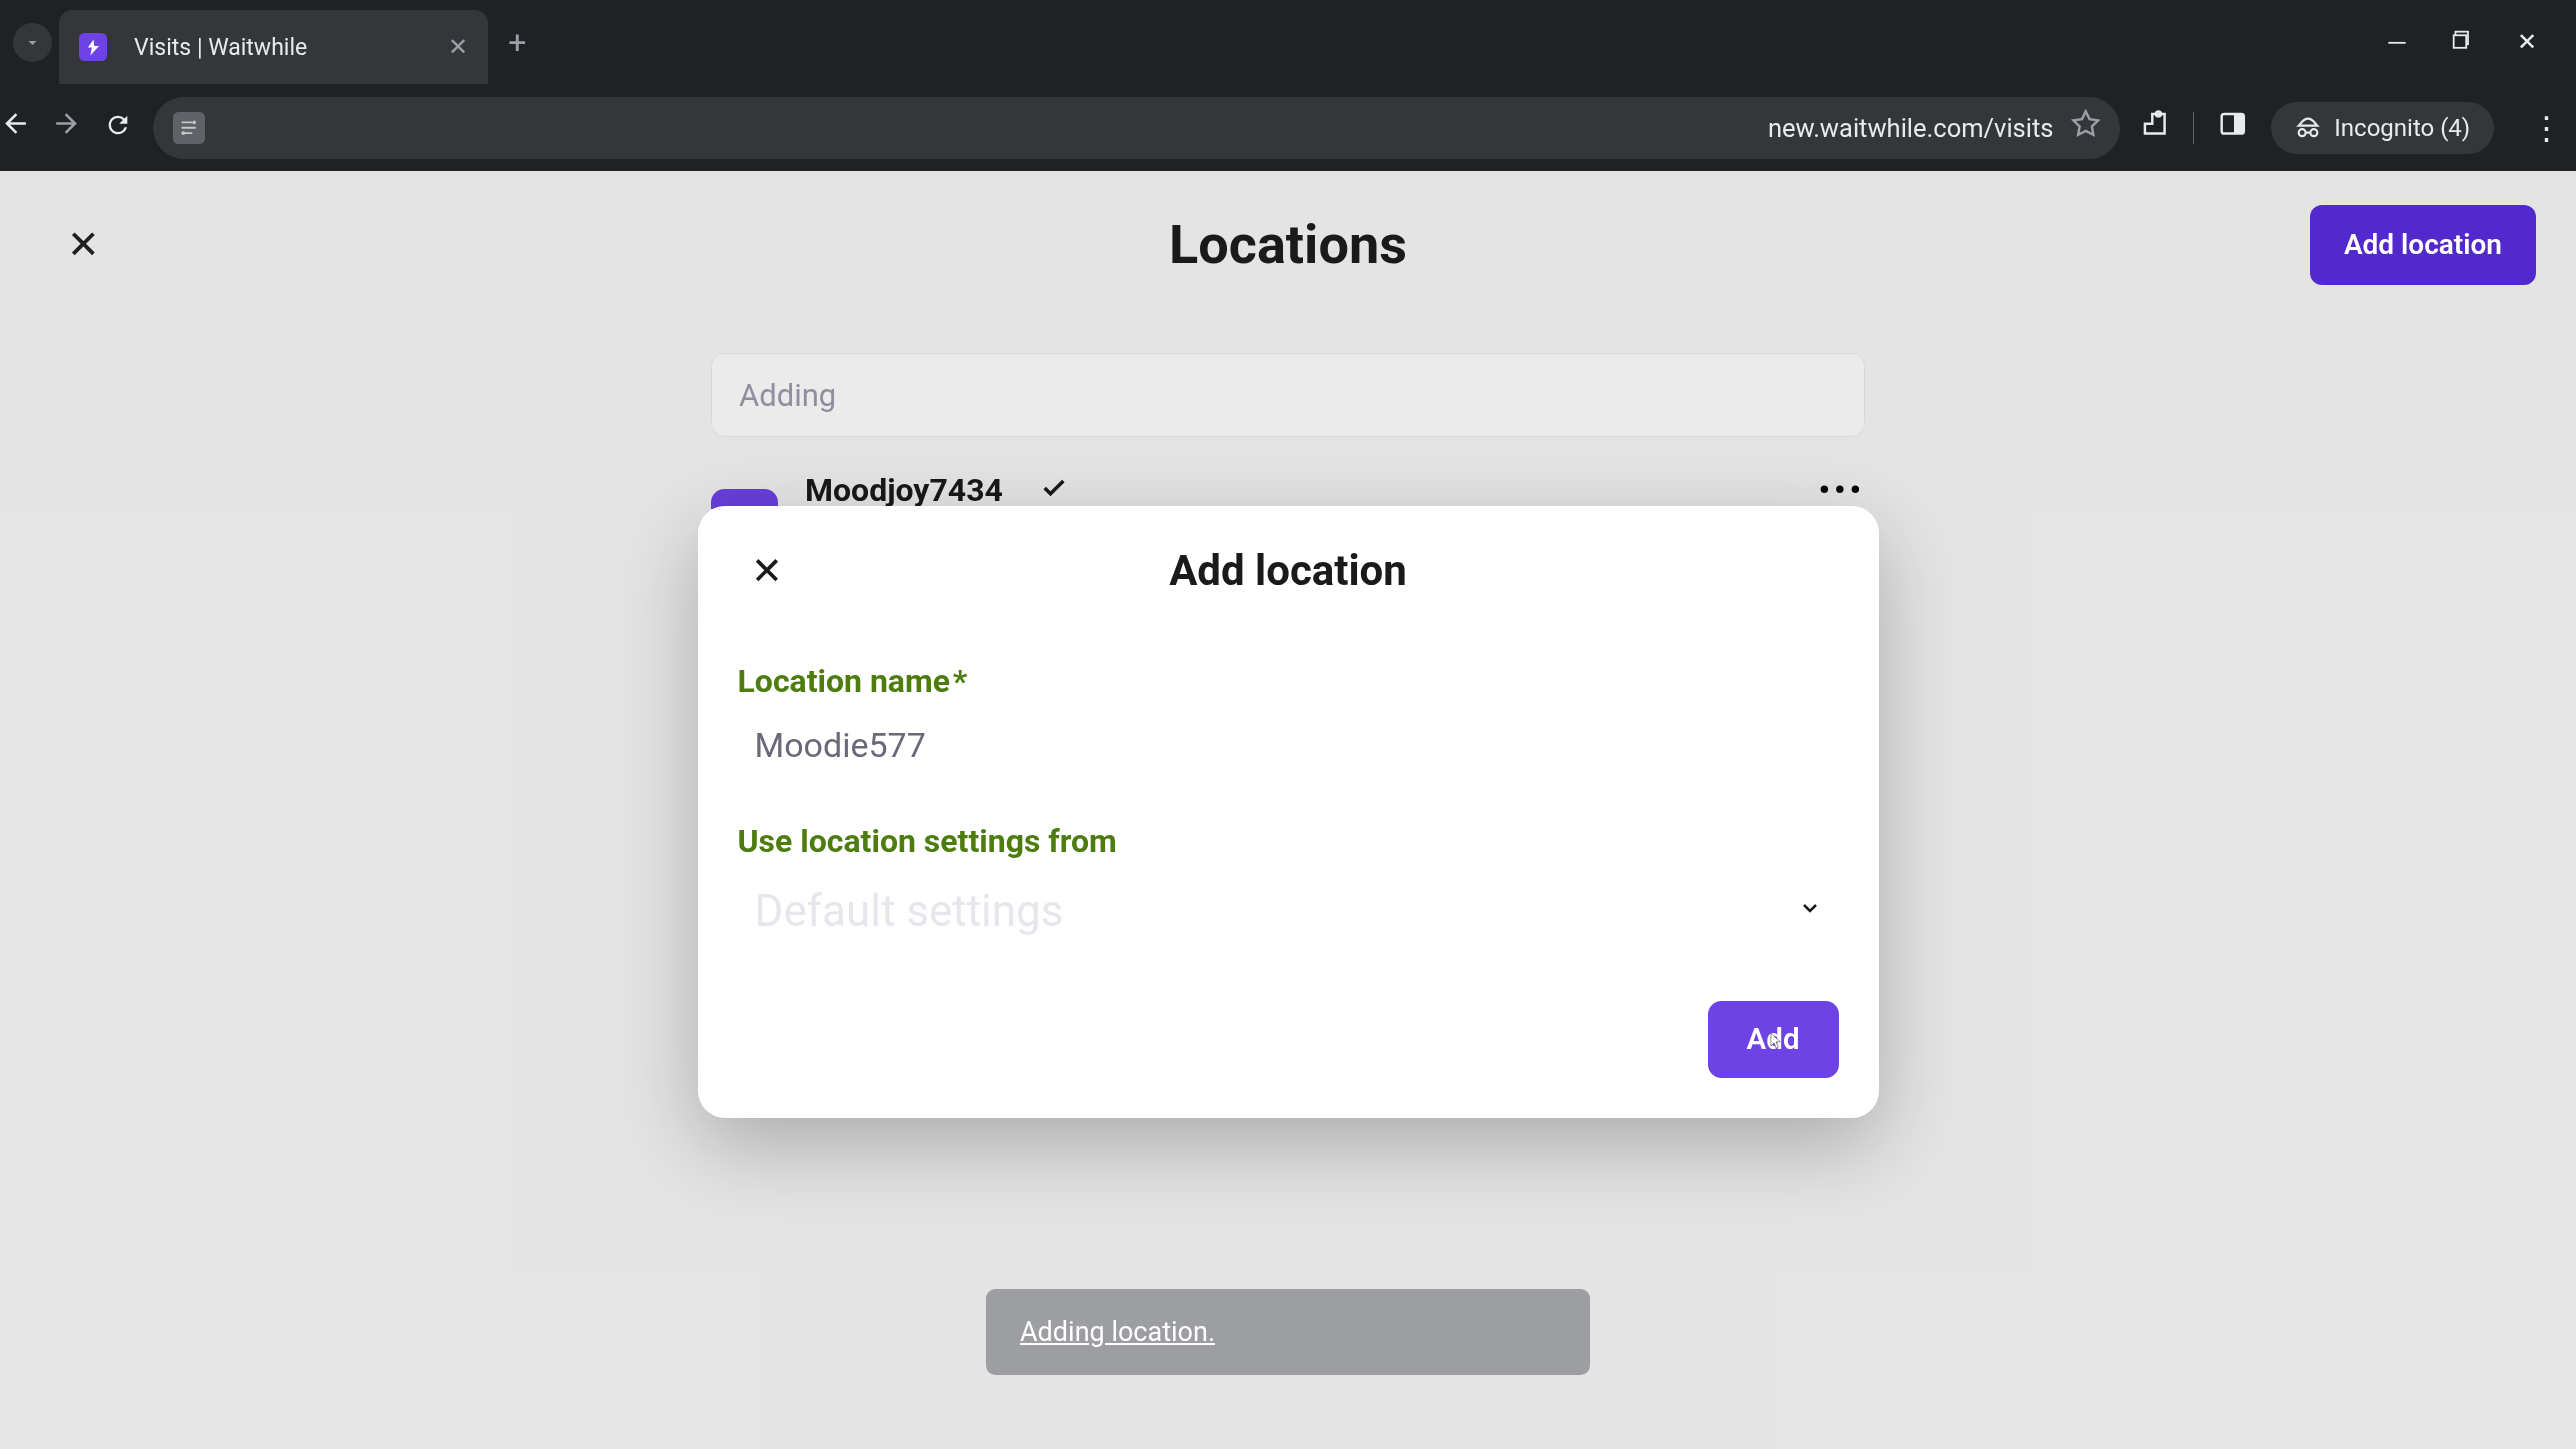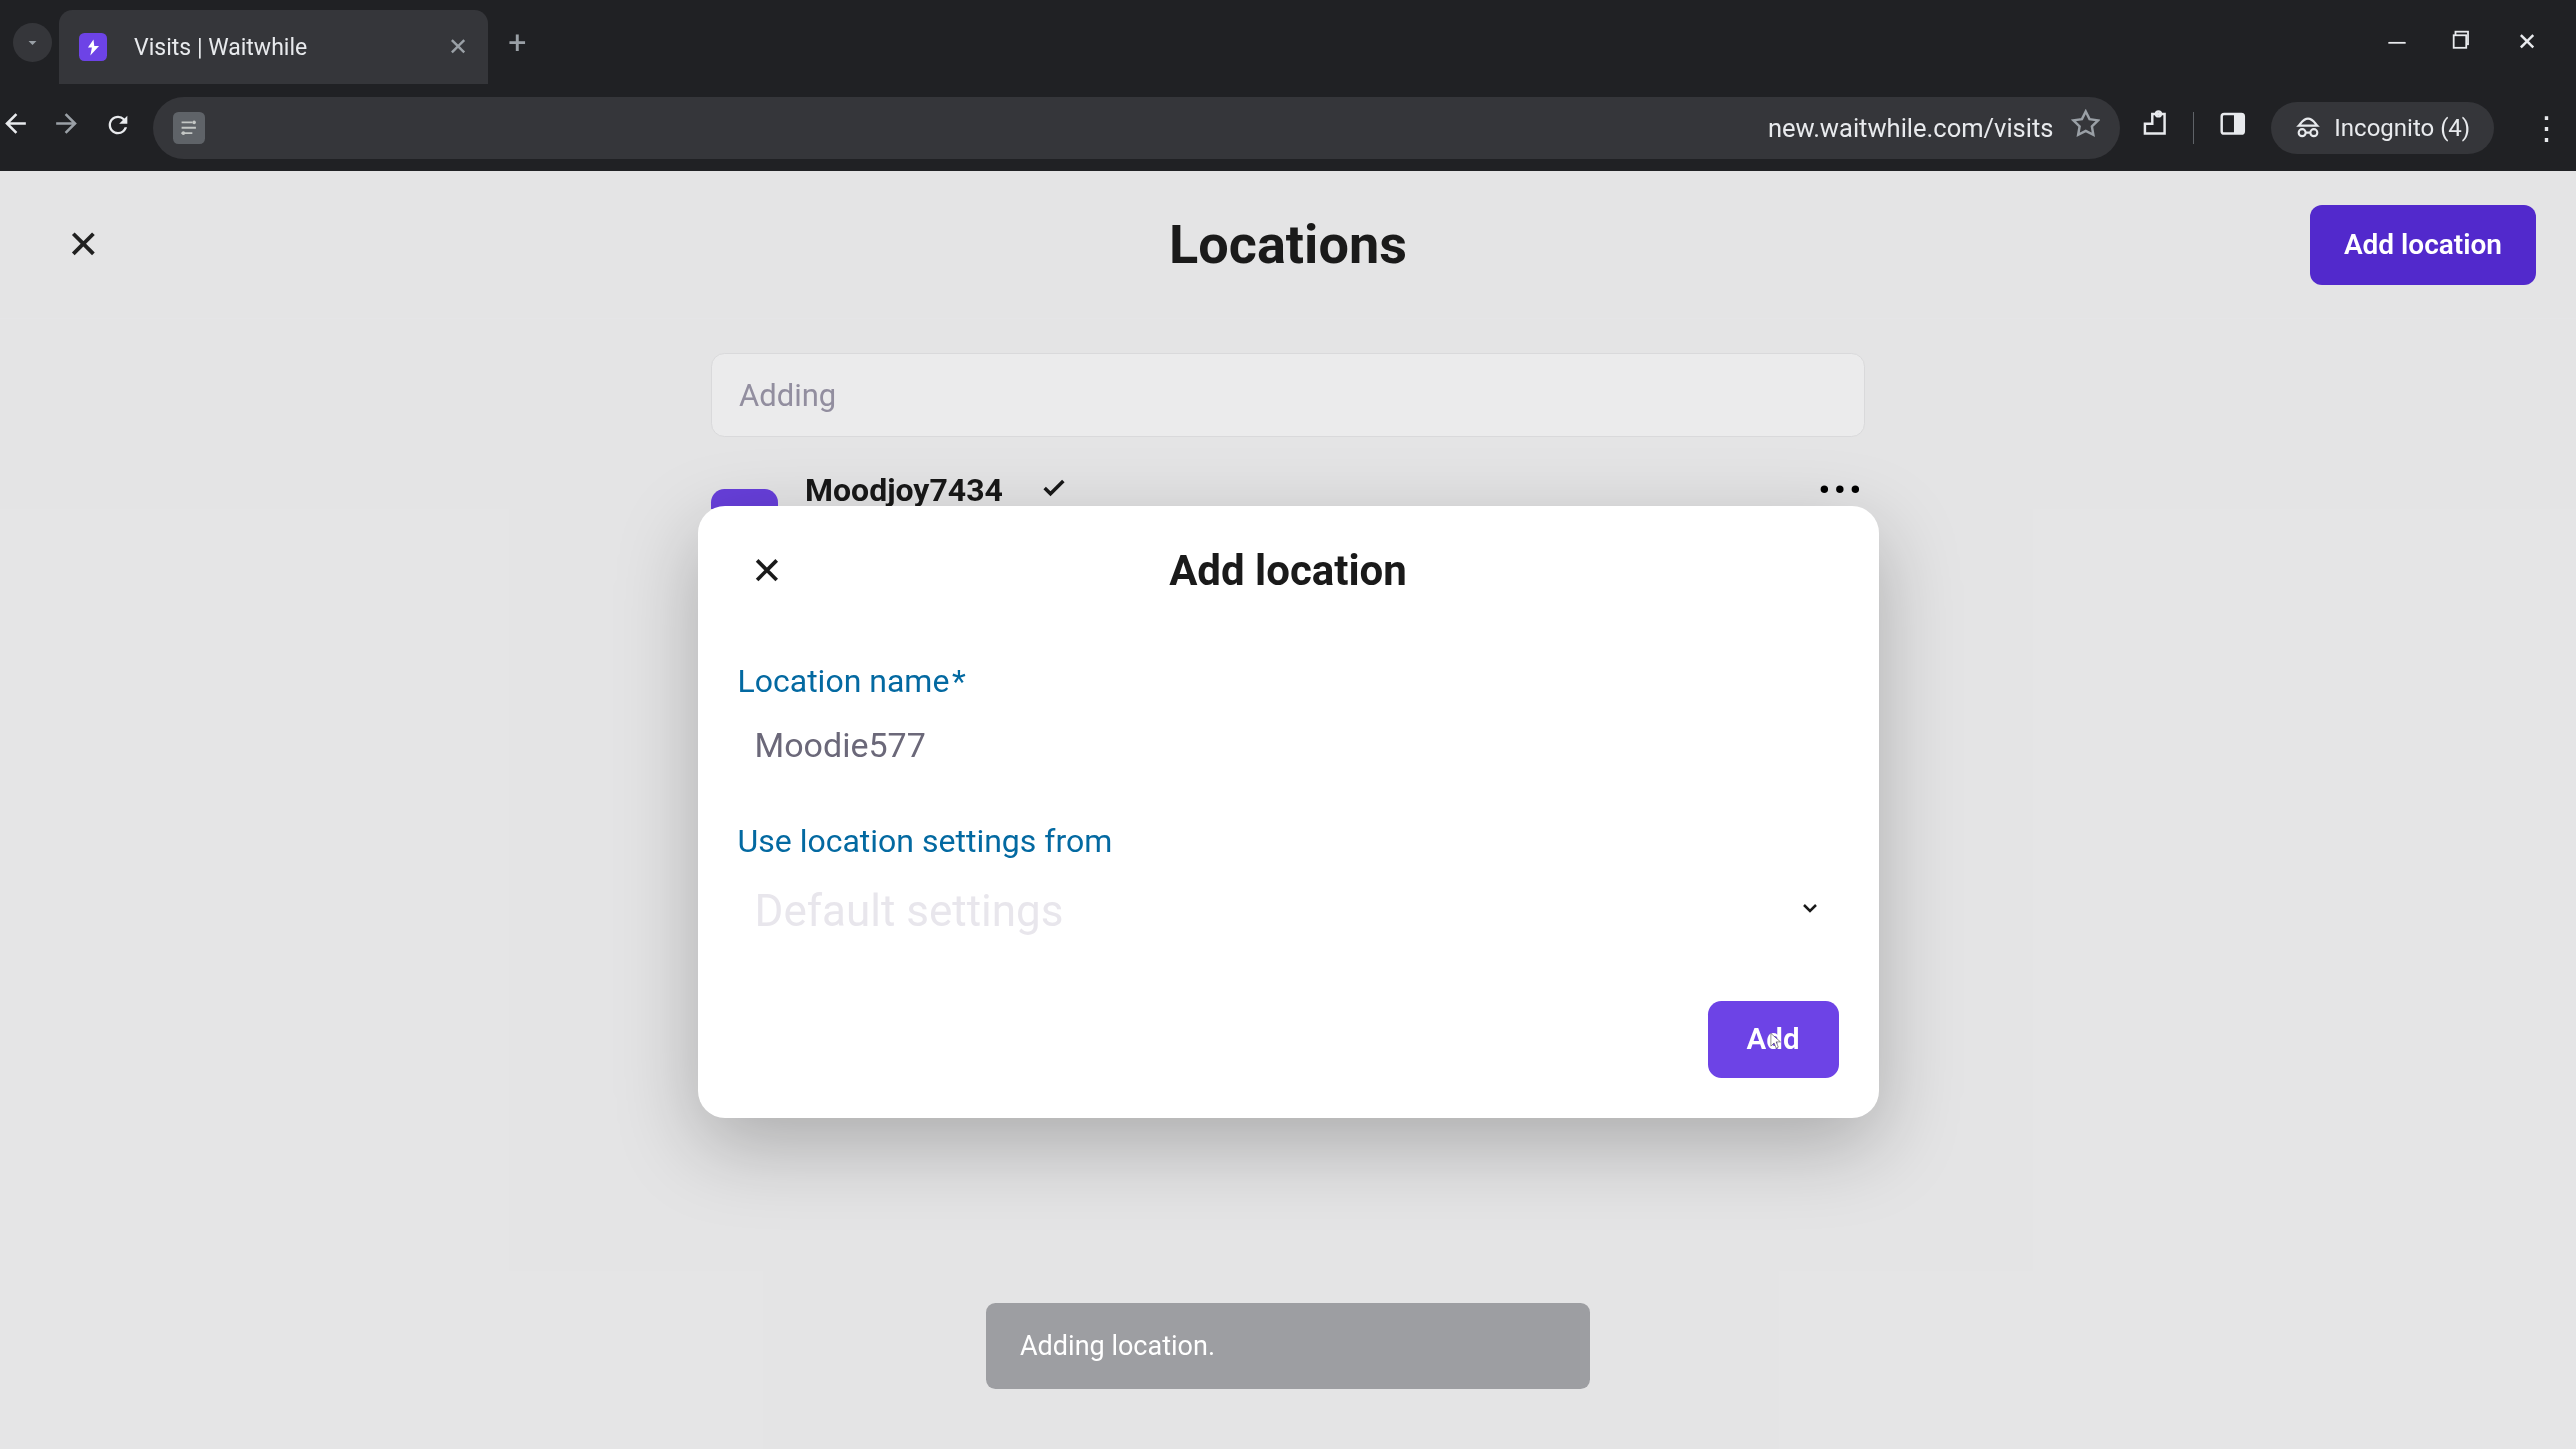--- a/index.html
+++ b/index.html
@@ -342,23 +342,24 @@
       font-weight: 700;
       color: #1a1a1a;
     }
 
     .form-group {
       margin-bottom: 47px;
     }
 
     .form-label {
       font-size: 32px;
-      color: #0369a1;
+      color: #4d7c0f;
       margin-bottom: 14.8px;
       display: block;
+      font-weight: bold;
     }
 
     .required {
       margin-left: 2.7px;
     }
 
     .form-input {
       width: 100%;
       border: none;
       font-size: 34px;
@@ -415,30 +416,31 @@
     }
 
     .cursor-pointer svg {
       fill: white;
       stroke: white;
     }
 
     
     .toast {
       position: absolute;
-      bottom: 60px;
+      bottom: 74px;
       left: 50%;
       transform: translateX(-50%);
       background: #9d9ea2;
       color: white;
       padding: 27px 134px 27px 34px;
       border-radius: 9.4px;
       font-size: 27px;
       z-index: 5;
       width: 604px;
+      text-decoration: underline;
     }
   </style>
 </head>
 <body>
 
 <div class="browser-chrome">
   <div class="tab-bar">
     <div class="tab-dropdown">
       <svg width="19" height="19" viewBox="0 0 24 24">
           <path fill="#9aa0a6" d="M7 10l5 5 5-5z"></path>

